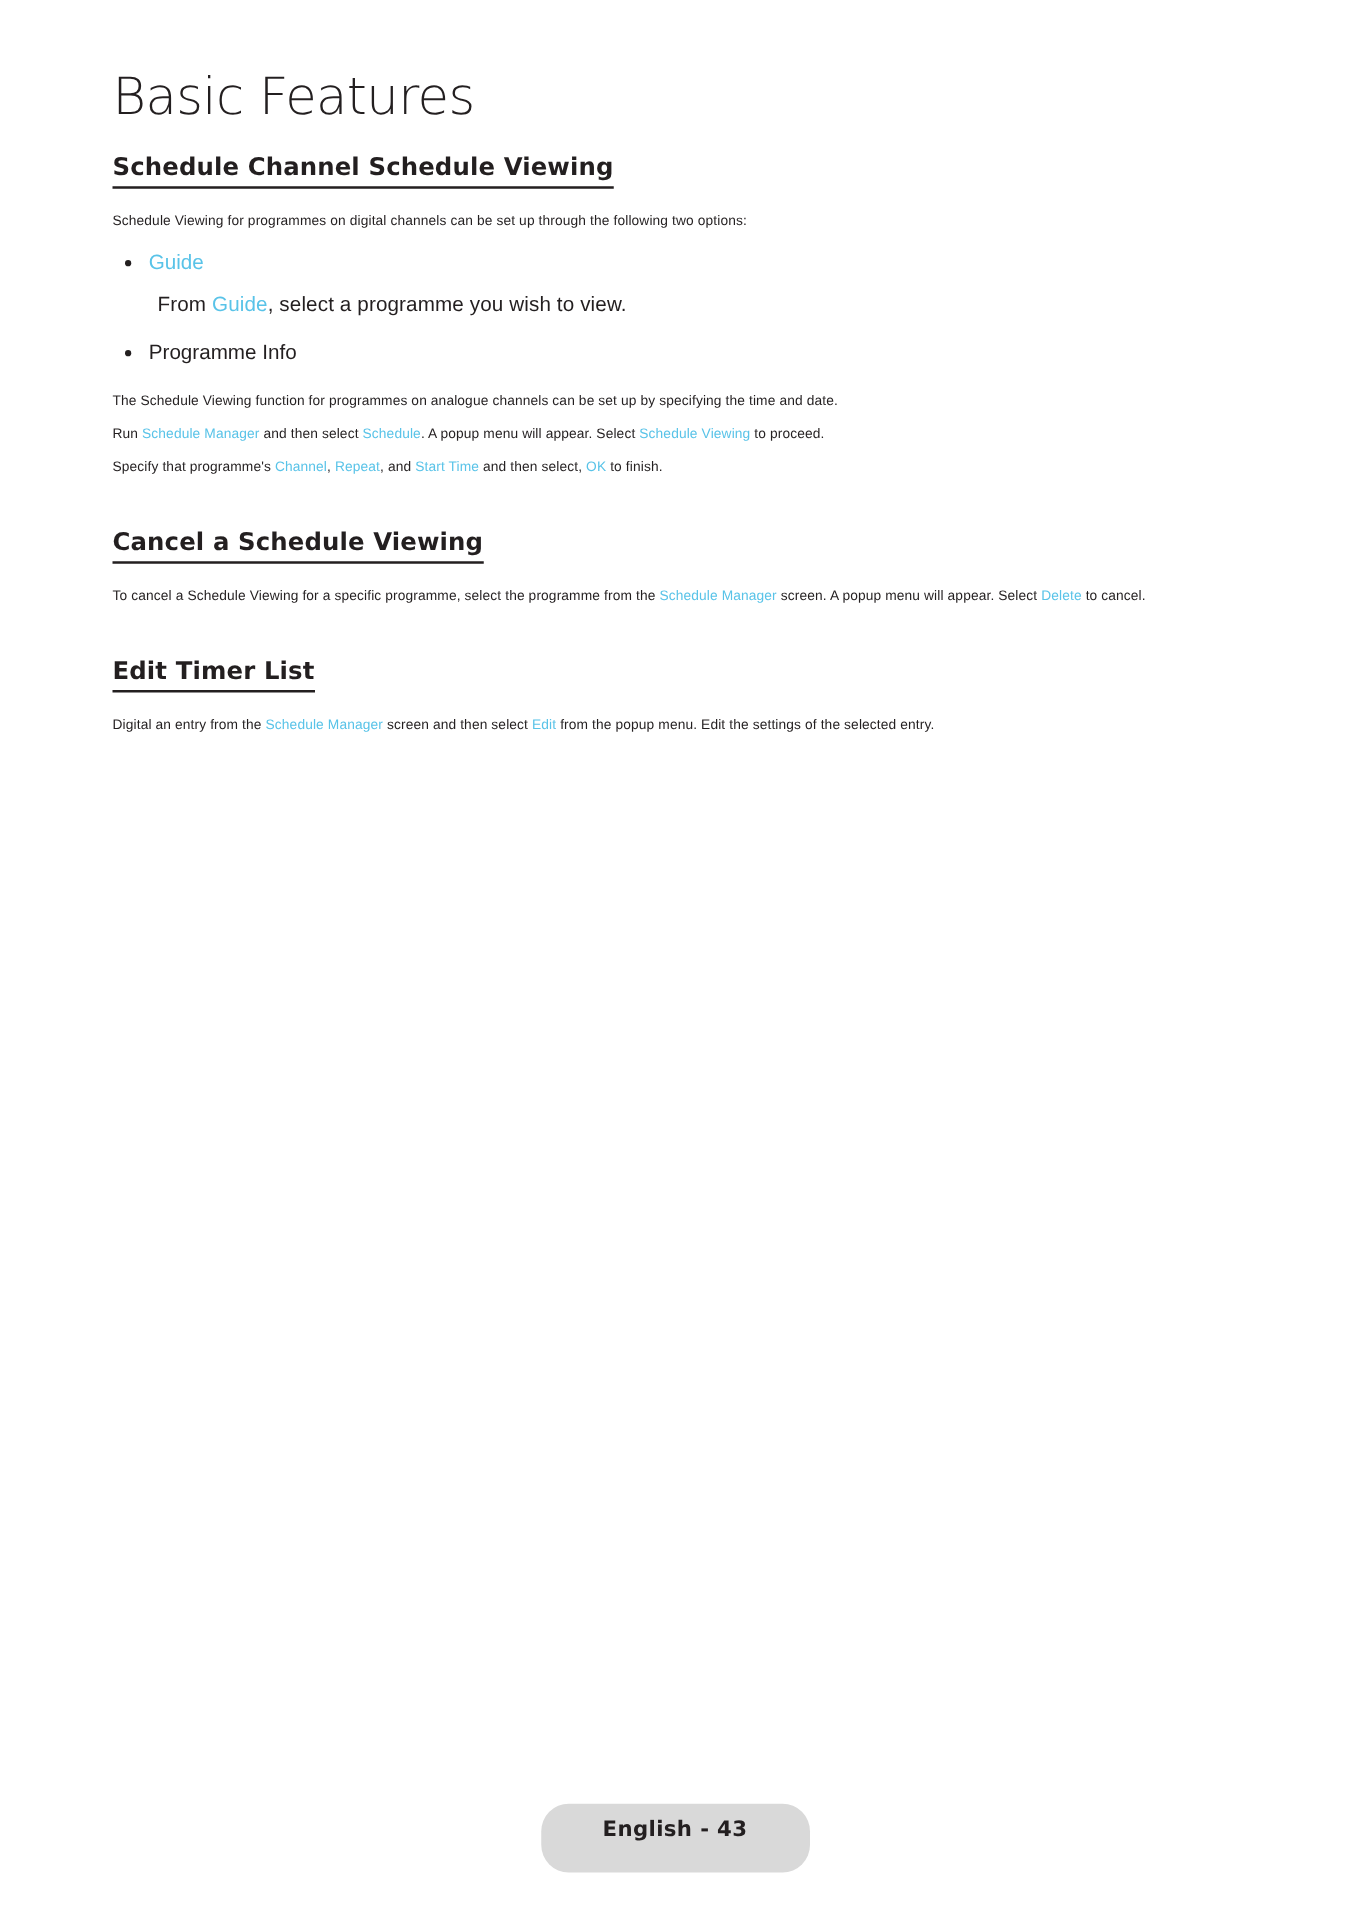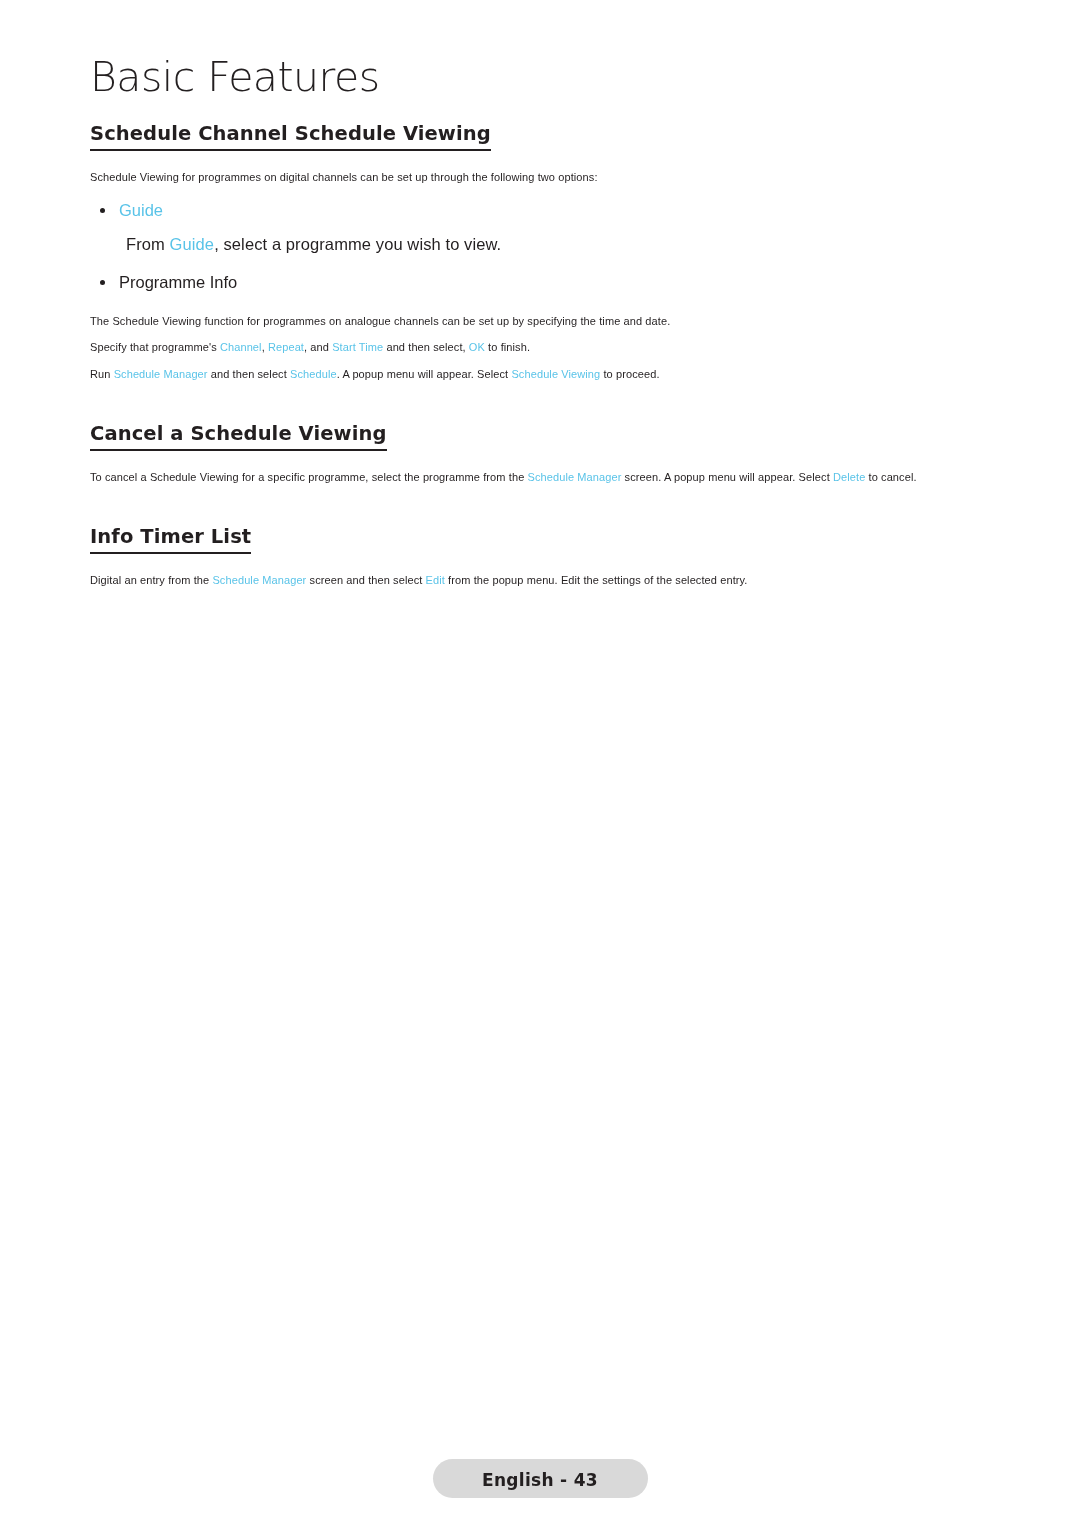--- a/index.html
+++ b/index.html
@@ -104,21 +104,21 @@
   .footer {
     position: absolute;
     left: 0;
     bottom: 36px;
     width: 1080px;
     text-align: center;
   }
   .page-badge {
     display: inline-block;
     min-width: 155px;
-    padding: 11px 30px 8px 30px;
+    padding: 11px 30px 24px 30px;
     border-radius: 22px;
     background: #d9d9d9;
     color: #231f20;
     font-family: "DejaVu Sans", sans-serif;
     font-weight: bold;
     font-size: 17px;
     letter-spacing: 0.3px;
   }
 </style>
 </head>
@@ -142,35 +142,35 @@
       <span>From </span><span class="hl">Guide</span><span>, select a programme you wish to view.</span>
     </div>
 
     <div class="bullet-line">
       <span class="bullet-dot"></span>
       <span>Programme Info</span>
     </div>
 
     <p class="body">The Schedule Viewing function for programmes on analogue channels can be set up by specifying the time and date.</p>
     <p class="body tight">
-      <span>Specify that programme's </span><span class="hl">Channel</span><span>, </span><span class="hl">Repeat</span><span>, and </span><span class="hl">Start Time</span><span> and then select, </span><span class="hl">OK</span><span> to finish.</span>
+      <span>Run </span><span class="hl">Schedule Manager</span><span> and then select </span><span class="hl">Schedule</span><span>. A popup menu will appear. Select </span><span class="hl">Schedule Viewing</span><span> to proceed.</span>
     </p>
     <p class="body tight">
-      <span>Run </span><span class="hl">Schedule Manager</span><span> and then select </span><span class="hl">Schedule</span><span>. A popup menu will appear. Select </span><span class="hl">Schedule Viewing</span><span> to proceed.</span>
+      <span>Specify that programme's </span><span class="hl">Channel</span><span>, </span><span class="hl">Repeat</span><span>, and </span><span class="hl">Start Time</span><span> and then select, </span><span class="hl">OK</span><span> to finish.</span>
     </p>
 
     <div class="section-wrap section-gap-top">
       <h2 class="section">Cancel a Schedule Viewing</h2>
     </div>
     <p class="body">
       <span>To cancel a Schedule Viewing for a specific programme, select the programme from the </span><span class="hl">Schedule Manager</span><span> screen. A popup menu will appear. Select </span><span class="hl">Delete</span><span> to cancel.</span>
     </p>
 
     <div class="section-wrap section-gap-top">
-      <h2 class="section">Info Timer List</h2>
+      <h2 class="section">Edit Timer List</h2>
     </div>
     <p class="body">
       <span>Digital an entry from the </span><span class="hl">Schedule Manager</span><span> screen and then select </span><span class="hl">Edit</span><span> from the popup menu. Edit the settings of the selected entry.</span>
     </p>
 
   </div>
 
   <div class="footer">
     <span class="page-badge">English - 43</span>
   </div>

